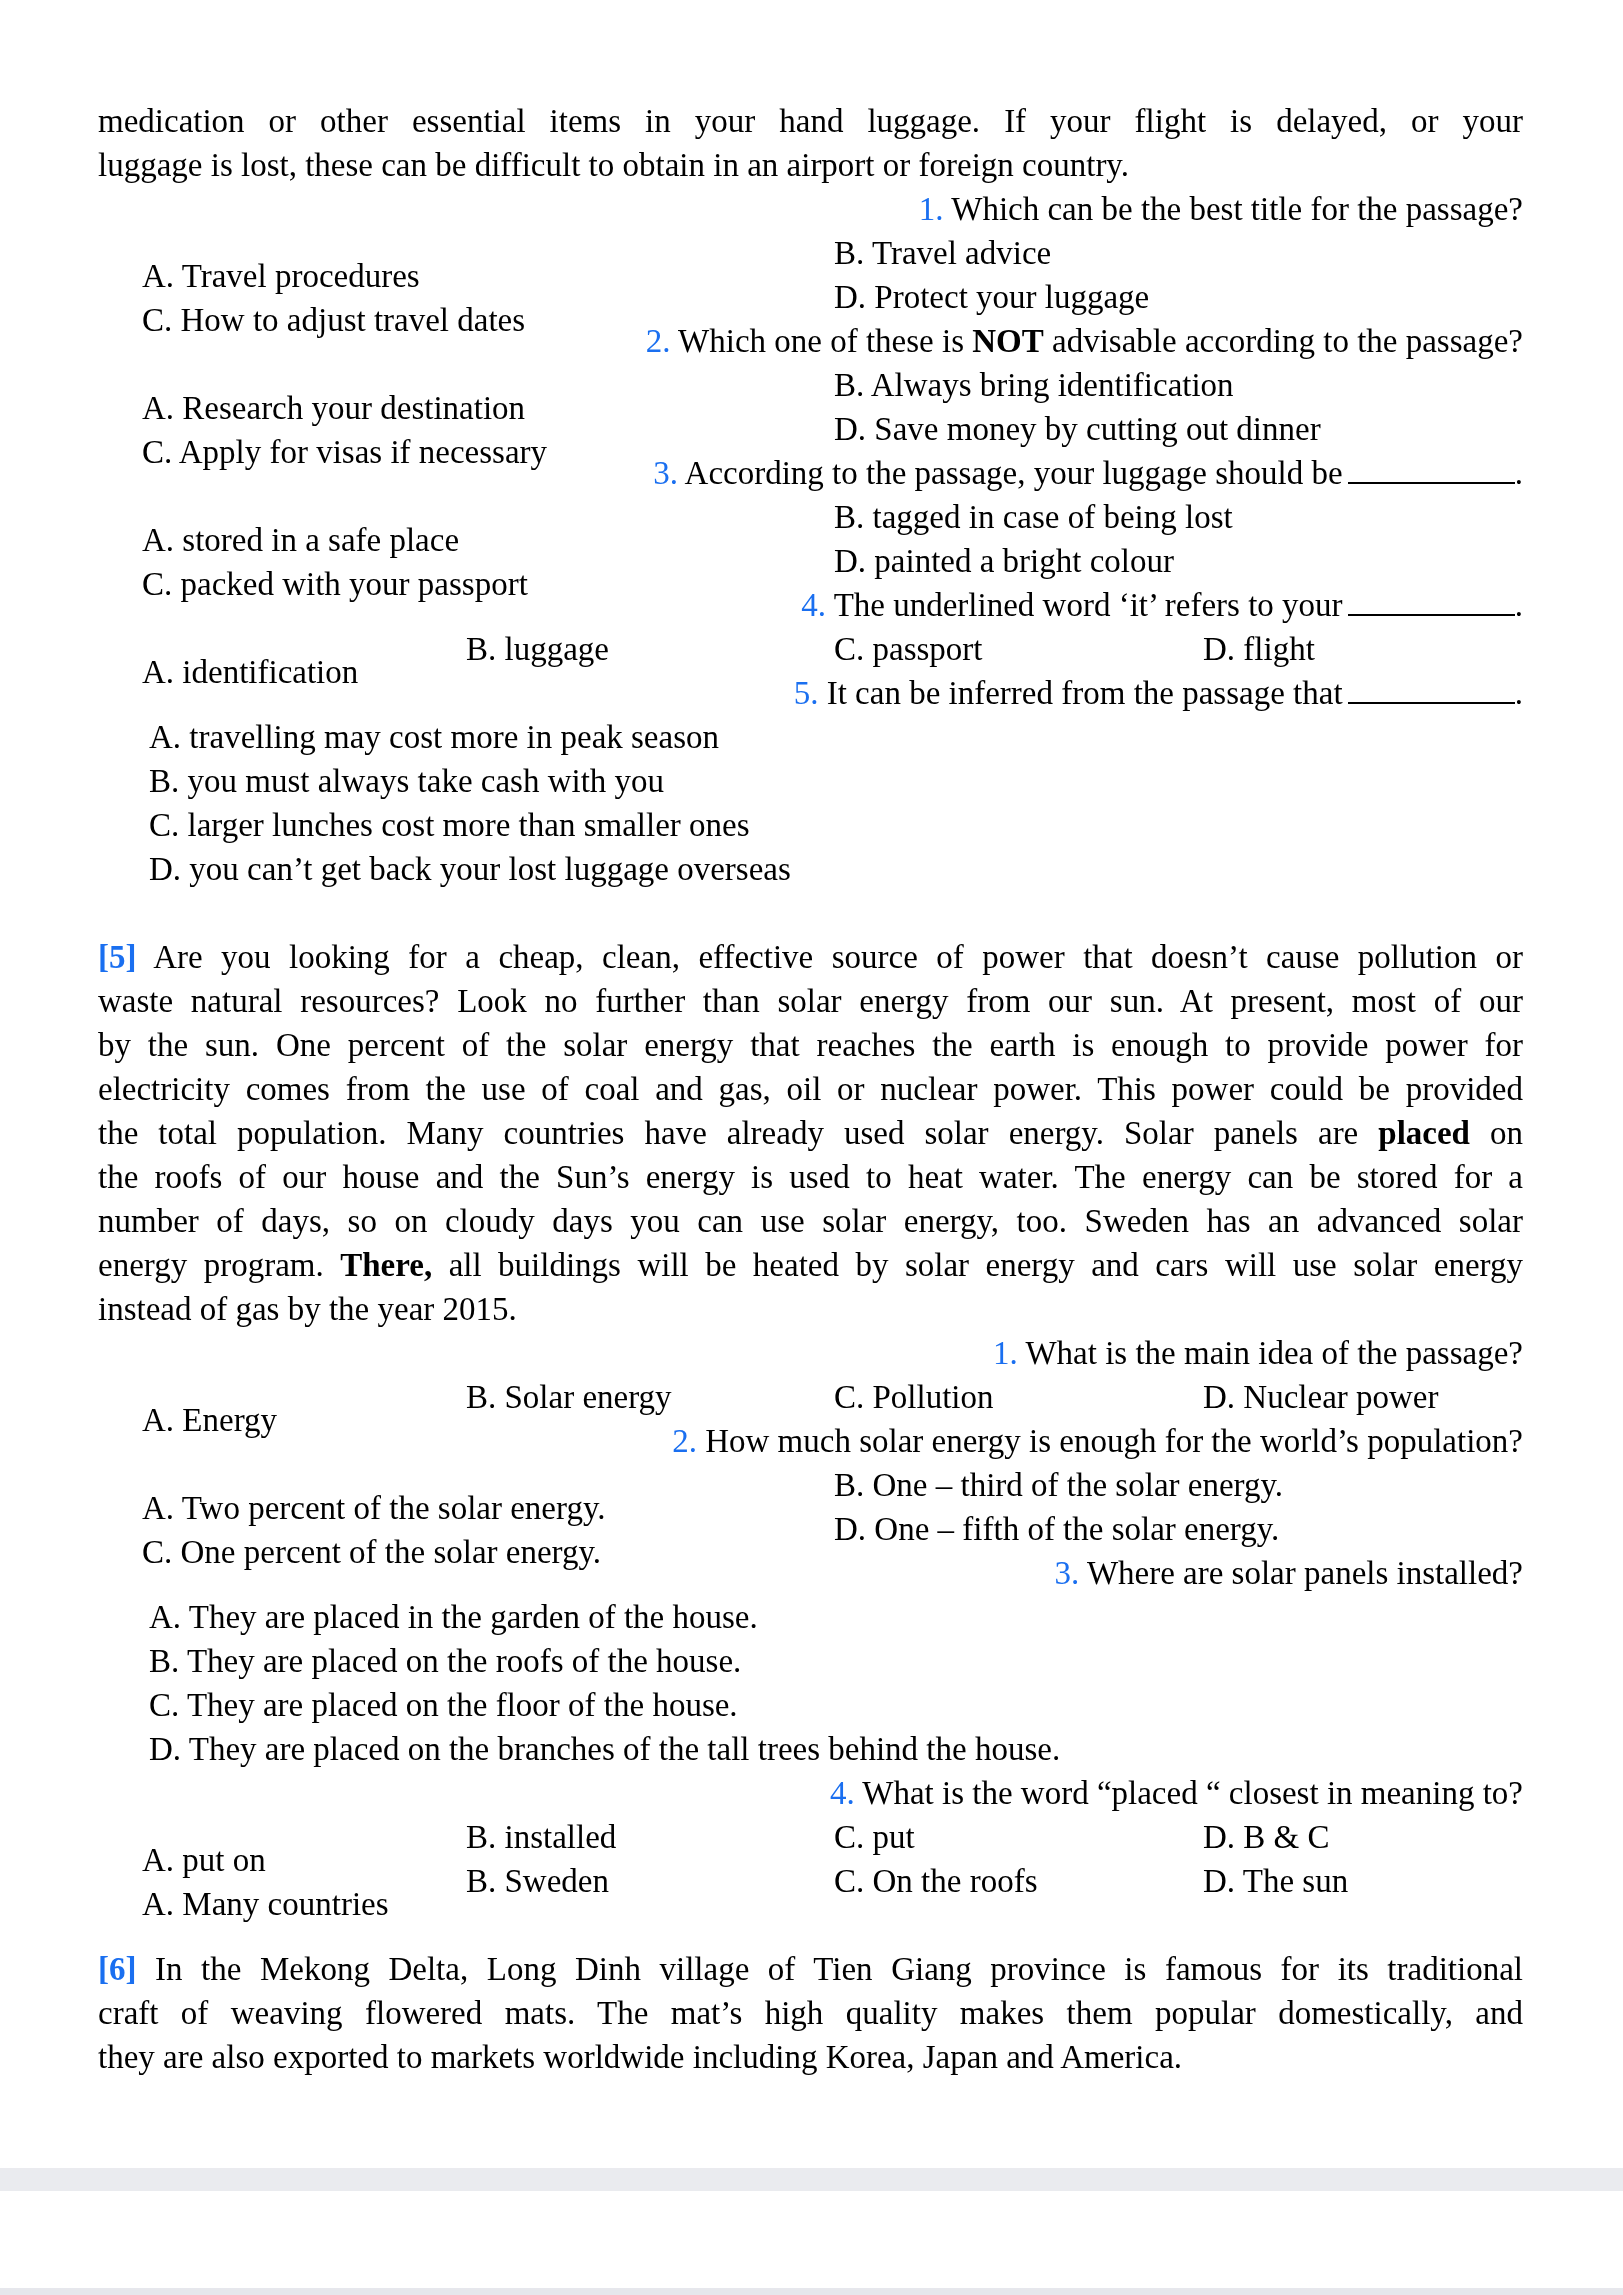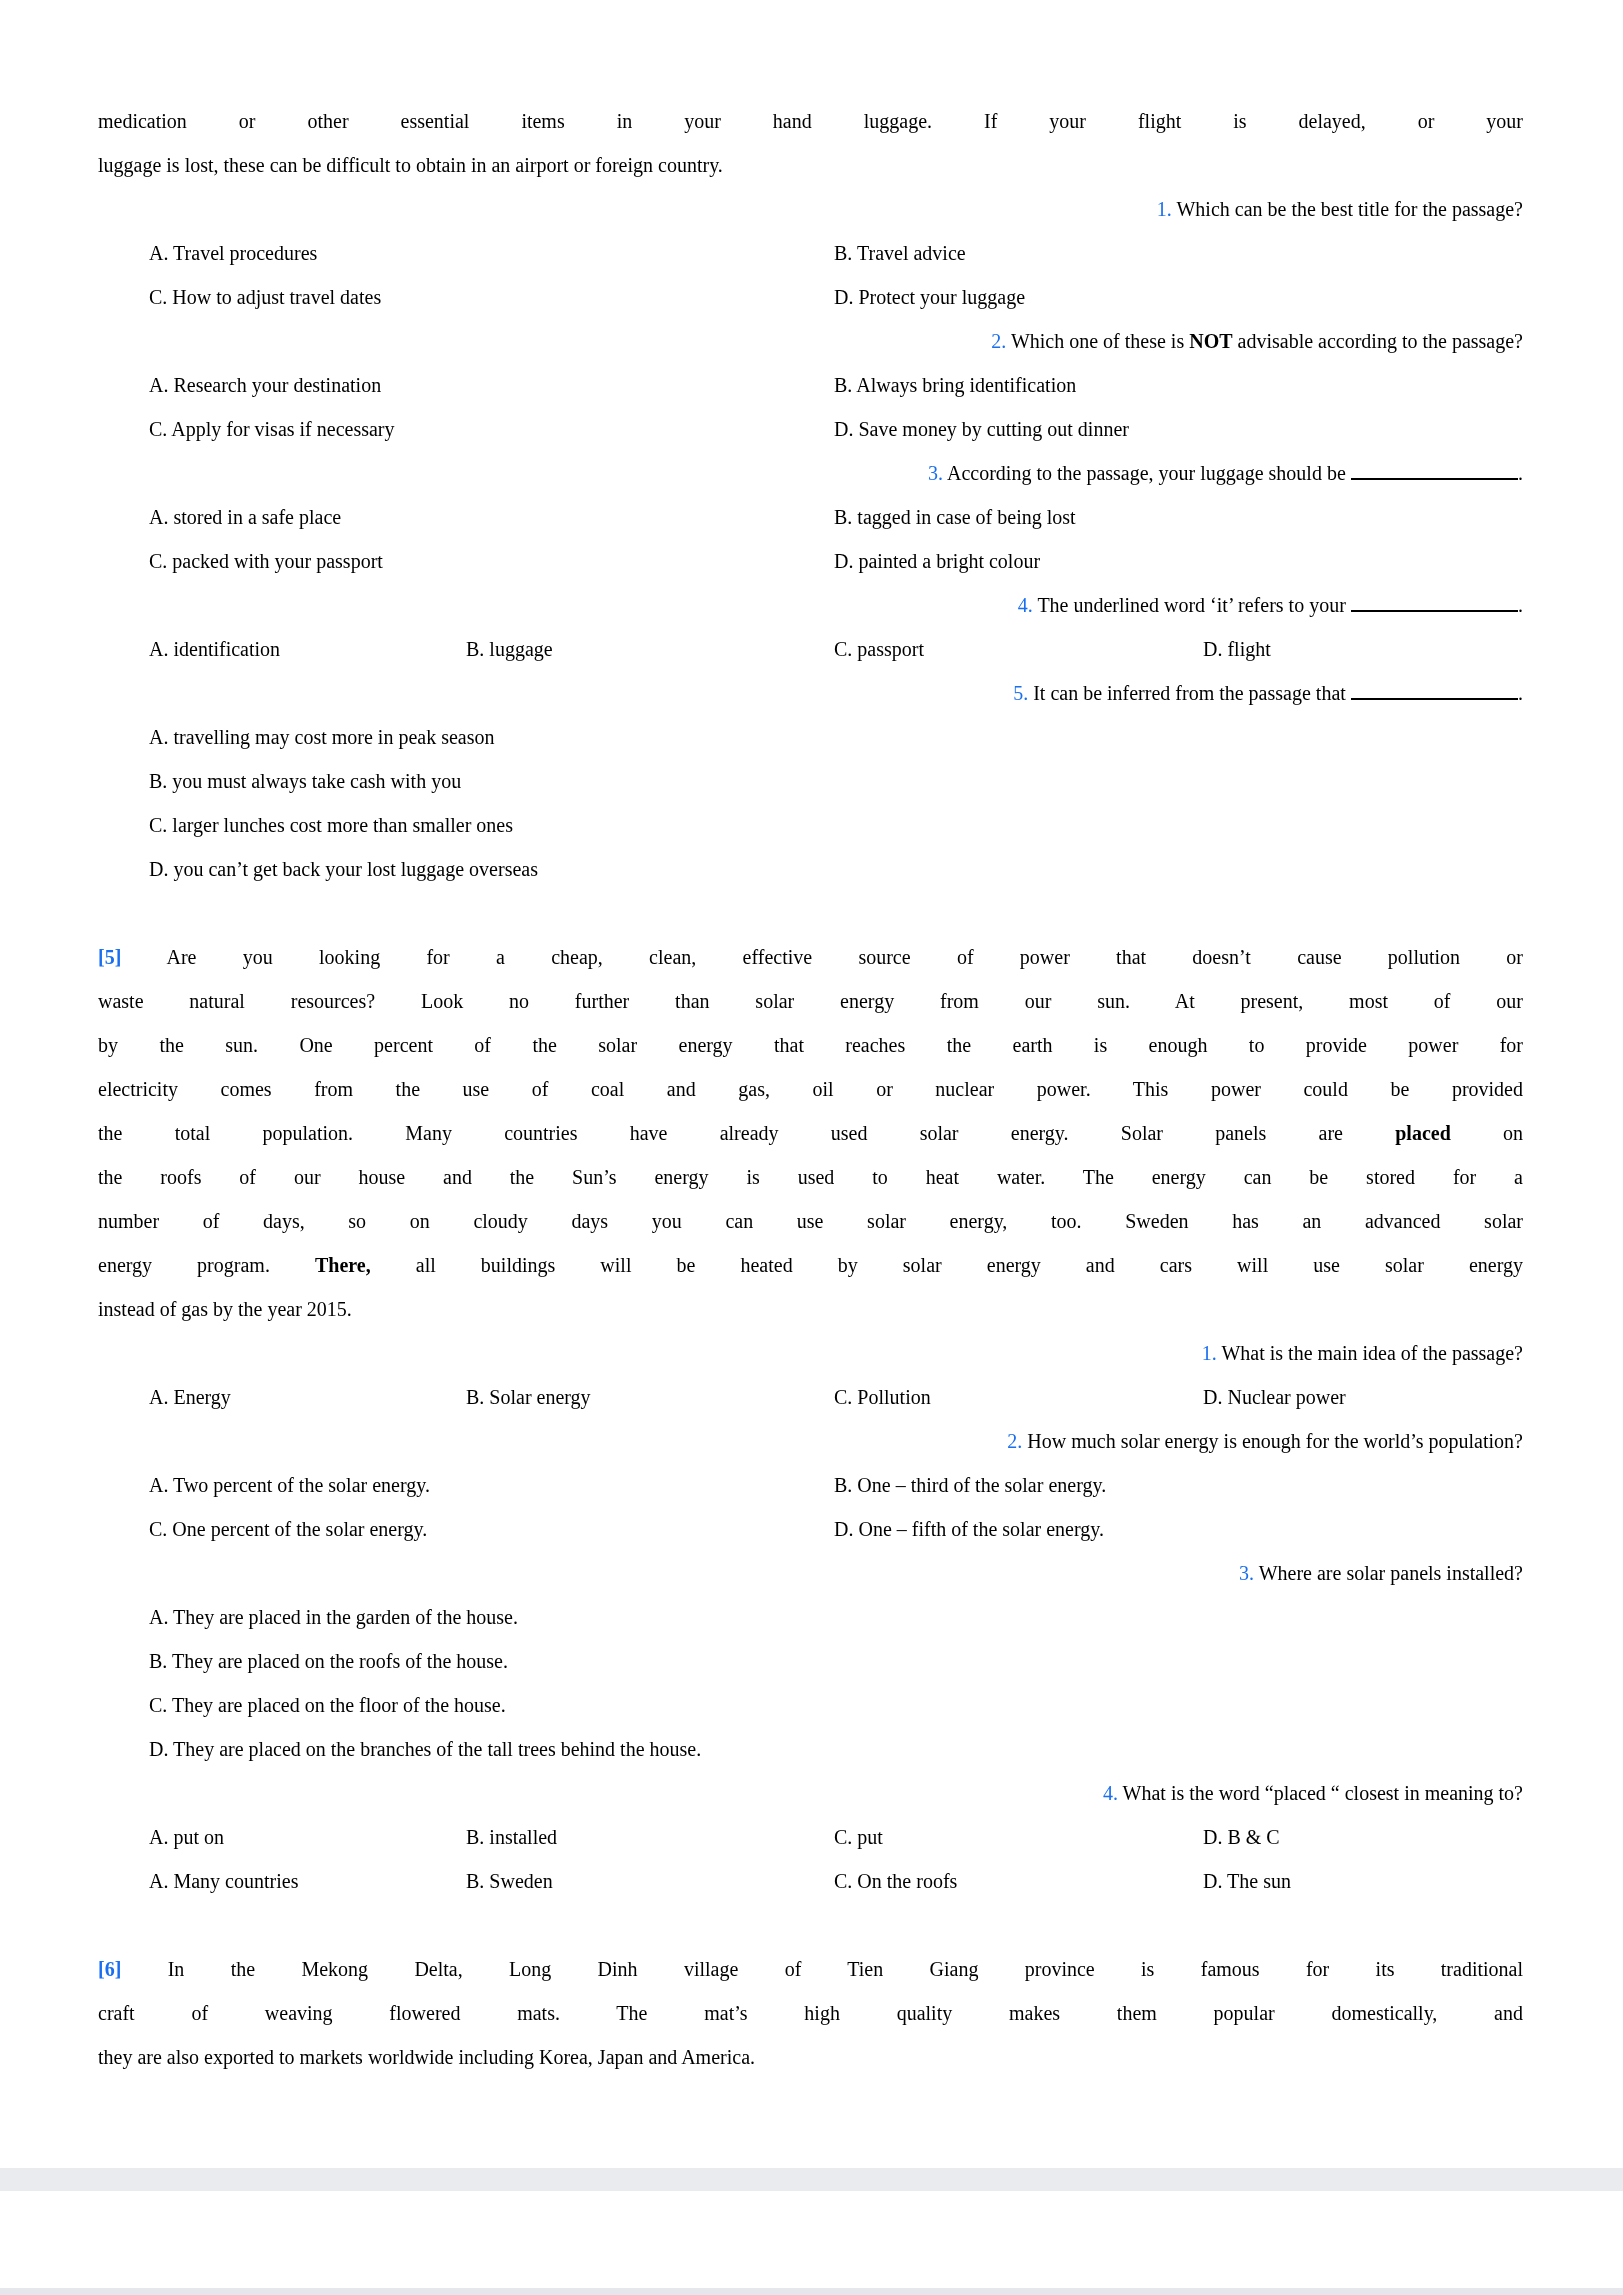--- a/index.html
+++ b/index.html
@@ -10,42 +10,42 @@
       position: relative;
       overflow: hidden;
       font-family: "Liberation Serif", "DejaVu Serif", serif;
       color: #000000;
     }
     .page {
       position: absolute;
       left: 98px;
       top: 99px;
       width: 1425px;
-      font-size: 20px;
+      font-size: 33px;
       line-height: 44px;
     }
     .line { height: 44px; white-space: nowrap; text-align: right; }
     .para { text-align: justify; text-align-last: left; }
     .para .pl { display: block; text-align: justify; text-align-last: justify; height: 44px; white-space: nowrap; }
     .para .pl.last { text-align-last: left; }
     .num { color: #1a6ff0; }
     .tag { color: #1a6ff0; font-weight: bold; }
     .b { font-weight: bold; }
     .u { }
     .blank {
       display: inline-block;
       width: 167px;
       border-bottom: 2px solid #000;
       height: 26px;
       vertical-align: baseline;
       margin-left: 5.2px;
     }
     .opts { position: relative; height: 44px; }
     .opt { position: absolute; top: 0; white-space: nowrap; }
-    .c0 { left: 51px; }
+    .c0 { left: 44px; margin-top: 23px; }
     .c1 { left: 368px; }
     .c2 { left: 736px; }
     .c3 { left: 1105px; }
     .stack { padding-left: 51px; height: 44px; white-space: nowrap; }
     .gap { height: 44px; }
     .band1 {
       position: absolute; left: 0; top: 2168px; width: 1623px; height: 23px;
       background: #eaebef;
     }
     .band2 {

